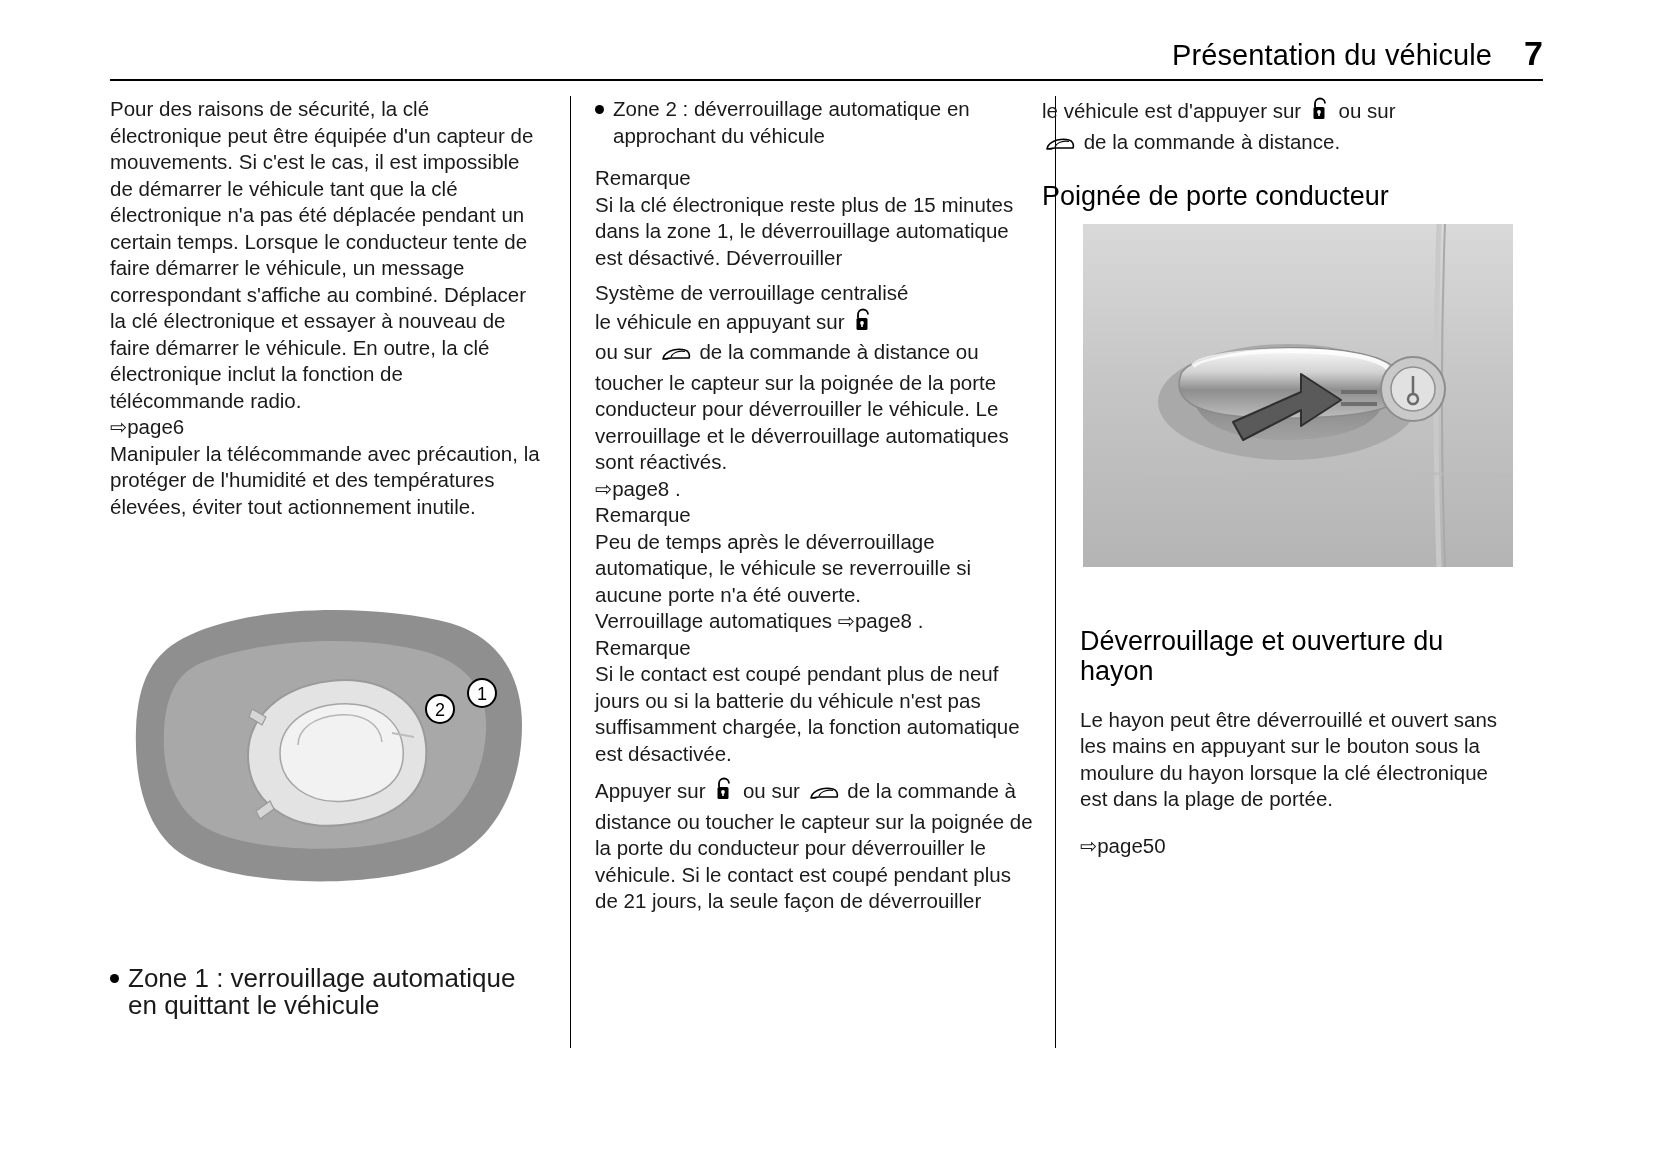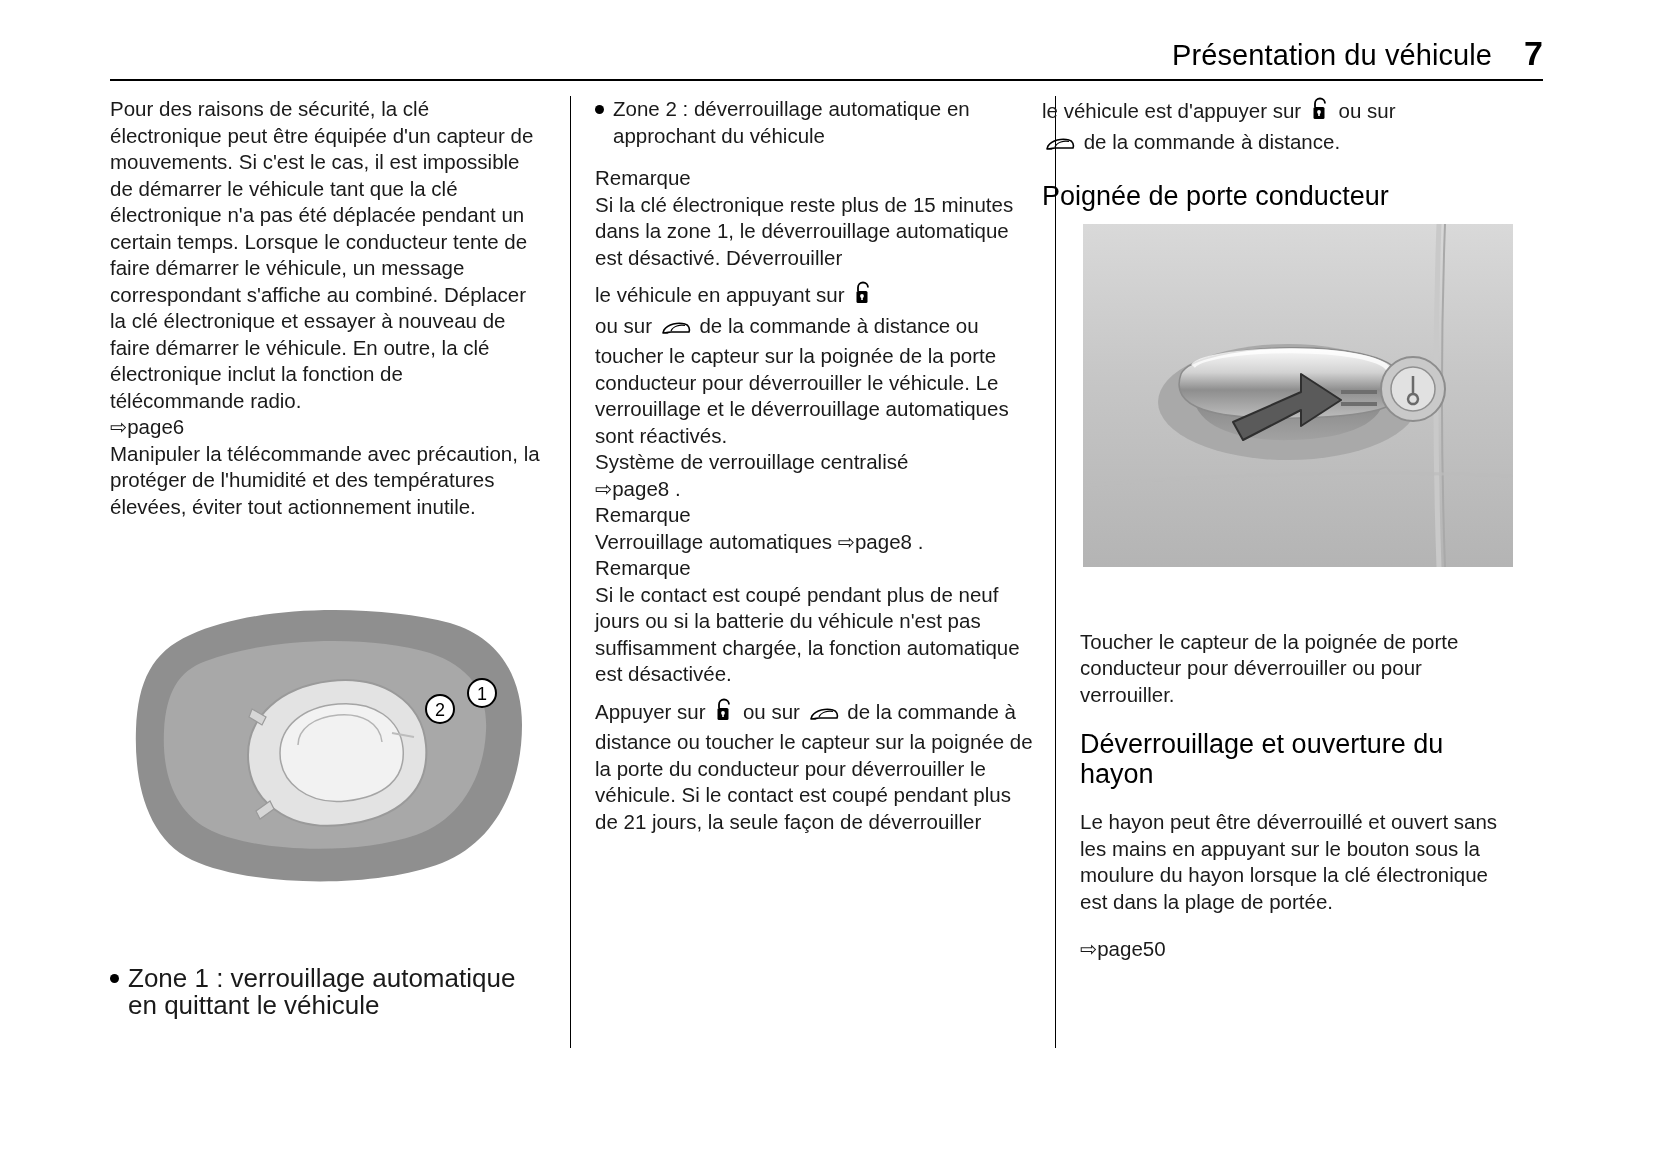--- a/index.html
+++ b/index.html
@@ -212,45 +212,46 @@
     <div class="bullet-row">
       <span class="bullet-dot"></span>
       <span class="bullet-text">Zone 2 : déverrouillage automatique en approchant du véhicule</span>
     </div>
 
     <div class="gap-m"></div>
     <p class="subhead">Remarque</p>
     <p>Si la clé électronique reste plus de 15 minutes dans la zone 1, le déverrouillage automatique est désactivé. Déverrouiller</p>
 
     <div class="gap-s"></div>
+    <p>Système de verrouillage centralisé</p>
+
     <p>
       <span>le véhicule en appuyant sur</span>
       <span class="inline-icon">
         <svg width="20" height="26" viewBox="0 0 20 26">
           <path d="M5,11 V7.5 A5,5 0 0 1 15,7.5" fill="none" stroke="#000" stroke-width="1.8"></path>
           <rect x="3.5" y="11" width="11" height="12" rx="1.5" fill="#000"></rect>
           <circle cx="9" cy="16" r="1.9" fill="#fff"></circle>
           <rect x="8.2" y="16" width="1.6" height="4" fill="#fff"></rect>
         </svg>
       </span>
       <br>
       <span>ou sur</span>
       <span class="inline-icon">
         <svg width="30" height="16" viewBox="0 0 30 16">
           <path d="M2,12 L7,12 M3,9 C7,3 17,1 24,3 C28,4 29,8 28,11 L10,11 C8,11 6,12 2,12 Z" fill="none" stroke="#000" stroke-width="1.6" stroke-linejoin="round"></path>
           <path d="M10,10 C12,5 19,3.5 24,4.5" fill="none" stroke="#000" stroke-width="1.2"></path>
         </svg>
       </span>
       <span>de la commande à distance ou toucher le capteur sur la poignée de la porte conducteur pour déverrouiller le véhicule. Le verrouillage et le déverrouillage automatiques sont réactivés.</span>
     </p>
-
-    <p>Système de verrouillage centralisé</p>
     <p>⇨page8 .</p>
 
     <p class="subhead">Remarque</p>
+    <p>Peu de temps après le déverrouillage automatique, le véhicule se reverrouille si aucune porte n'a été ouverte.</p>
 
     <p>
       <span>Verrouillage automatiques</span>
       <span>⇨page8 .</span>
     </p>
 
     <p class="subhead">Remarque</p>
     <p>Si le contact est coupé pendant plus de neuf jours ou si la batterie du véhicule n'est pas suffisamment chargée, la fonction automatique est désactivée.</p>
 
     <div class="gap-s"></div>
@@ -342,19 +343,18 @@
       <g stroke="#6e6e6e" stroke-width="4">
         <path d="M258,168 h36"></path>
         <path d="M258,180 h36"></path>
       </g>
 
       <path d="M150,198 L218,168 L218,150 L258,176 L218,202 L218,186 L160,216 Z" fill="#5a5a5a" stroke="#2f2f2f" stroke-width="2" stroke-linejoin="round"></path>
     </svg>
   </div>
 
   <div class="handle-caption">
-    <p>Toucher le capteur de la poignée de porte conducteur pour déverrouiller ou pour verrouiller.</p>
     <div class="section-title">Déverrouillage et ouverture du hayon</div>
     <p>Le hayon peut être déverrouillé et ouvert sans les mains en appuyant sur le bouton sous la moulure du hayon lorsque la clé électronique est dans la plage de portée.</p>
     <p>⇨page50</p>
   </div>
 
 </div>
 
 </body></html>

